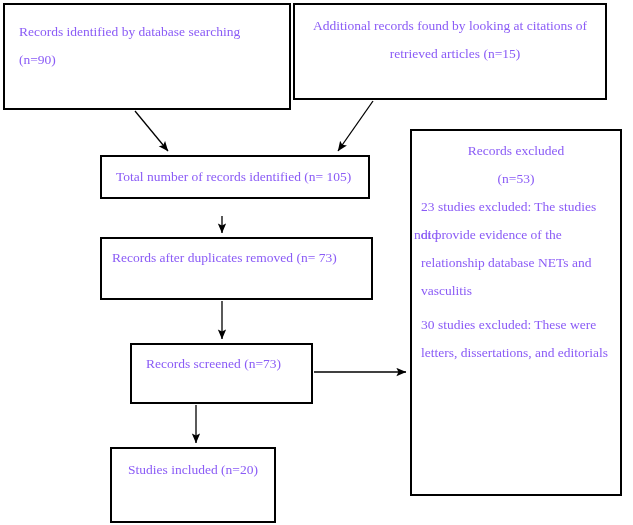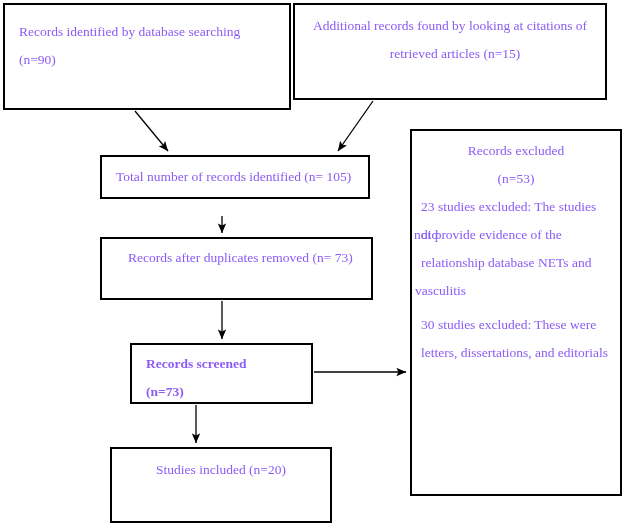--- a/index.html
+++ b/index.html
@@ -56,39 +56,39 @@
   <div class="box" style="left:293px; top:3px; width:314px; height:97px;font-family:Liberation Serif, serif;">
     <div class="box-text t-center" style="top:7px; padding-left:10px; padding-right:10px;">Additional records found by looking at citations of</div>
     <div class="box-text t-center" style="top:35px; padding-left:10px; ">retrieved articles (n=15)</div>
   </div>
 
   <div class="box" style="left:100px; top:155px; width:270px; height:44px;">
     <div class="box-text t-left" style="top:6px; padding-left:14px; padding-right:8px;">Total number of records identified (n= 105)</div>
   </div>
 
   <div class="box" style="left:100px; top:237px; width:273px; height:63px;">
-    <div class="box-text t-left" style="top:5px; padding-left:26px; padding-right:8px;">Records after duplicates removed (n= 73)</div>
+    <div class="box-text t-left" style="top:5px; padding-left:10px; padding-right:8px;">Records after duplicates removed (n= 73)</div>
   </div>
 
   <div class="box" style="left:130px; top:343px; width:183px; height:61px;">
-    <div class="box-text t-left" style="top:5px; padding-left:14px; padding-right:24px;font-weight:bold;">Records screened (n=73)</div>
+    <div class="box-text t-left" style="top:5px; padding-left:14px; padding-right:24px;">Records screened (n=73)</div>
   </div>
 
-  <div class="box" style="left:110px; top:447px; width:222px; height:76px;">
+  <div class="box" style="left:110px; top:447px; width:166px; height:76px;">
     <div class="box-text t-center" style="top:7px; padding-left:8px; padding-right:8px;">Studies included (n=20)</div>
   </div>
 
   <div class="box" style="left:410px; top:129px; width:212px; height:367px;">
     <div class="box-text t-center" style="top:6px; padding-left:8px; padding-right:8px;">Records excluded</div>
     <div class="box-text t-center" style="top:34px; padding-left:8px; padding-right:8px;">(n=53)</div>
 
     <div class="box-text t-left" style="top:62px; padding-left:9px; padding-right:4px;">23 studies excluded: The studies did</div>
     <div class="box-text t-left" style="top:90px; padding-left:2px; padding-right:4px;">not provide evidence of the</div>
     <div class="box-text t-left" style="top:118px; padding-left:9px; padding-right:4px;">relationship database NETs and</div>
-    <div class="box-text t-left" style="top:146px; padding-left:3px; padding-right:4px;">vasculitis</div>
+    <div class="box-text t-left" style="top:146px; padding-left:9px; padding-right:4px;">vasculitis</div>
 
     <div class="box-text t-left" style="top:180px; padding-left:9px; padding-right:4px;">30 studies excluded: These were</div>
     <div class="box-text t-left" style="top:208px; padding-left:9px; padding-right:4px;">letters, dissertations, and editorials</div>
   </div>
 
   <svg class="arrows" viewBox="0 0 633 525">
     <defs>
       <marker id="ah" markerWidth="9" markerHeight="9" refX="7.4" refY="3.2" orient="auto" markerUnits="strokeWidth">
         <path d="M0,0 L7.6,3.2 L0,6.4 L1.6,3.2 z" fill="#000000"></path>
       </marker>

